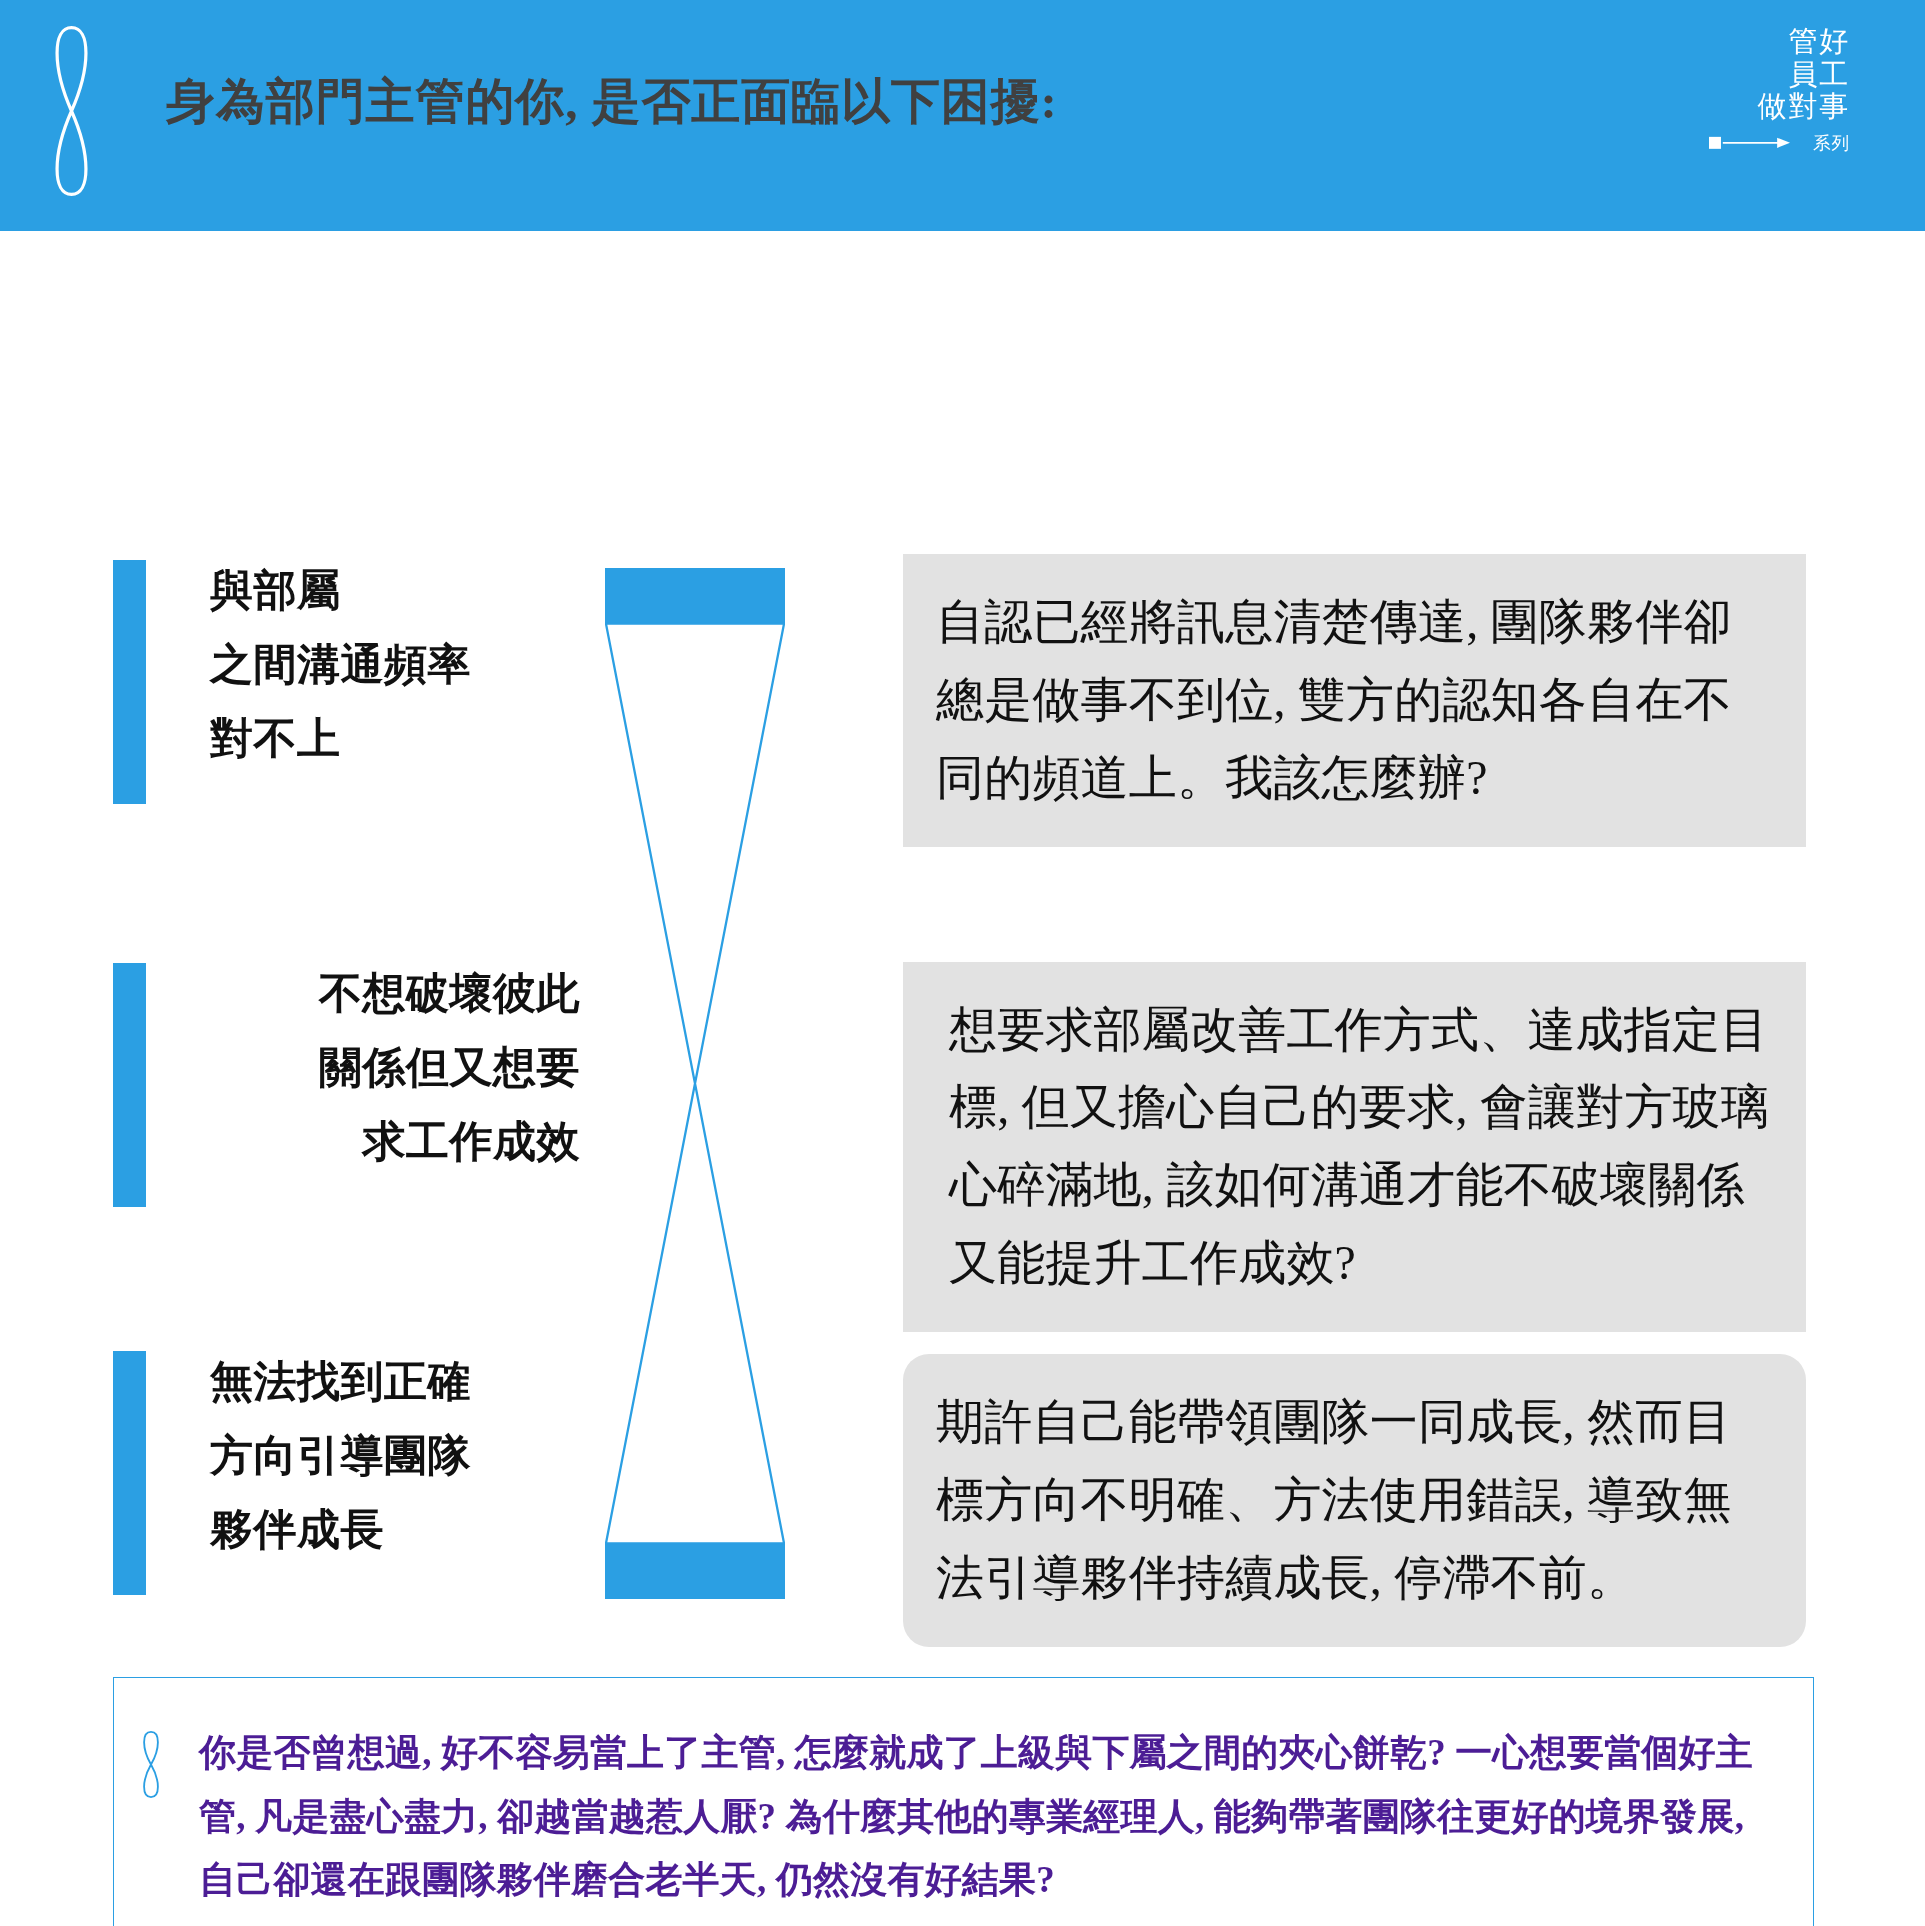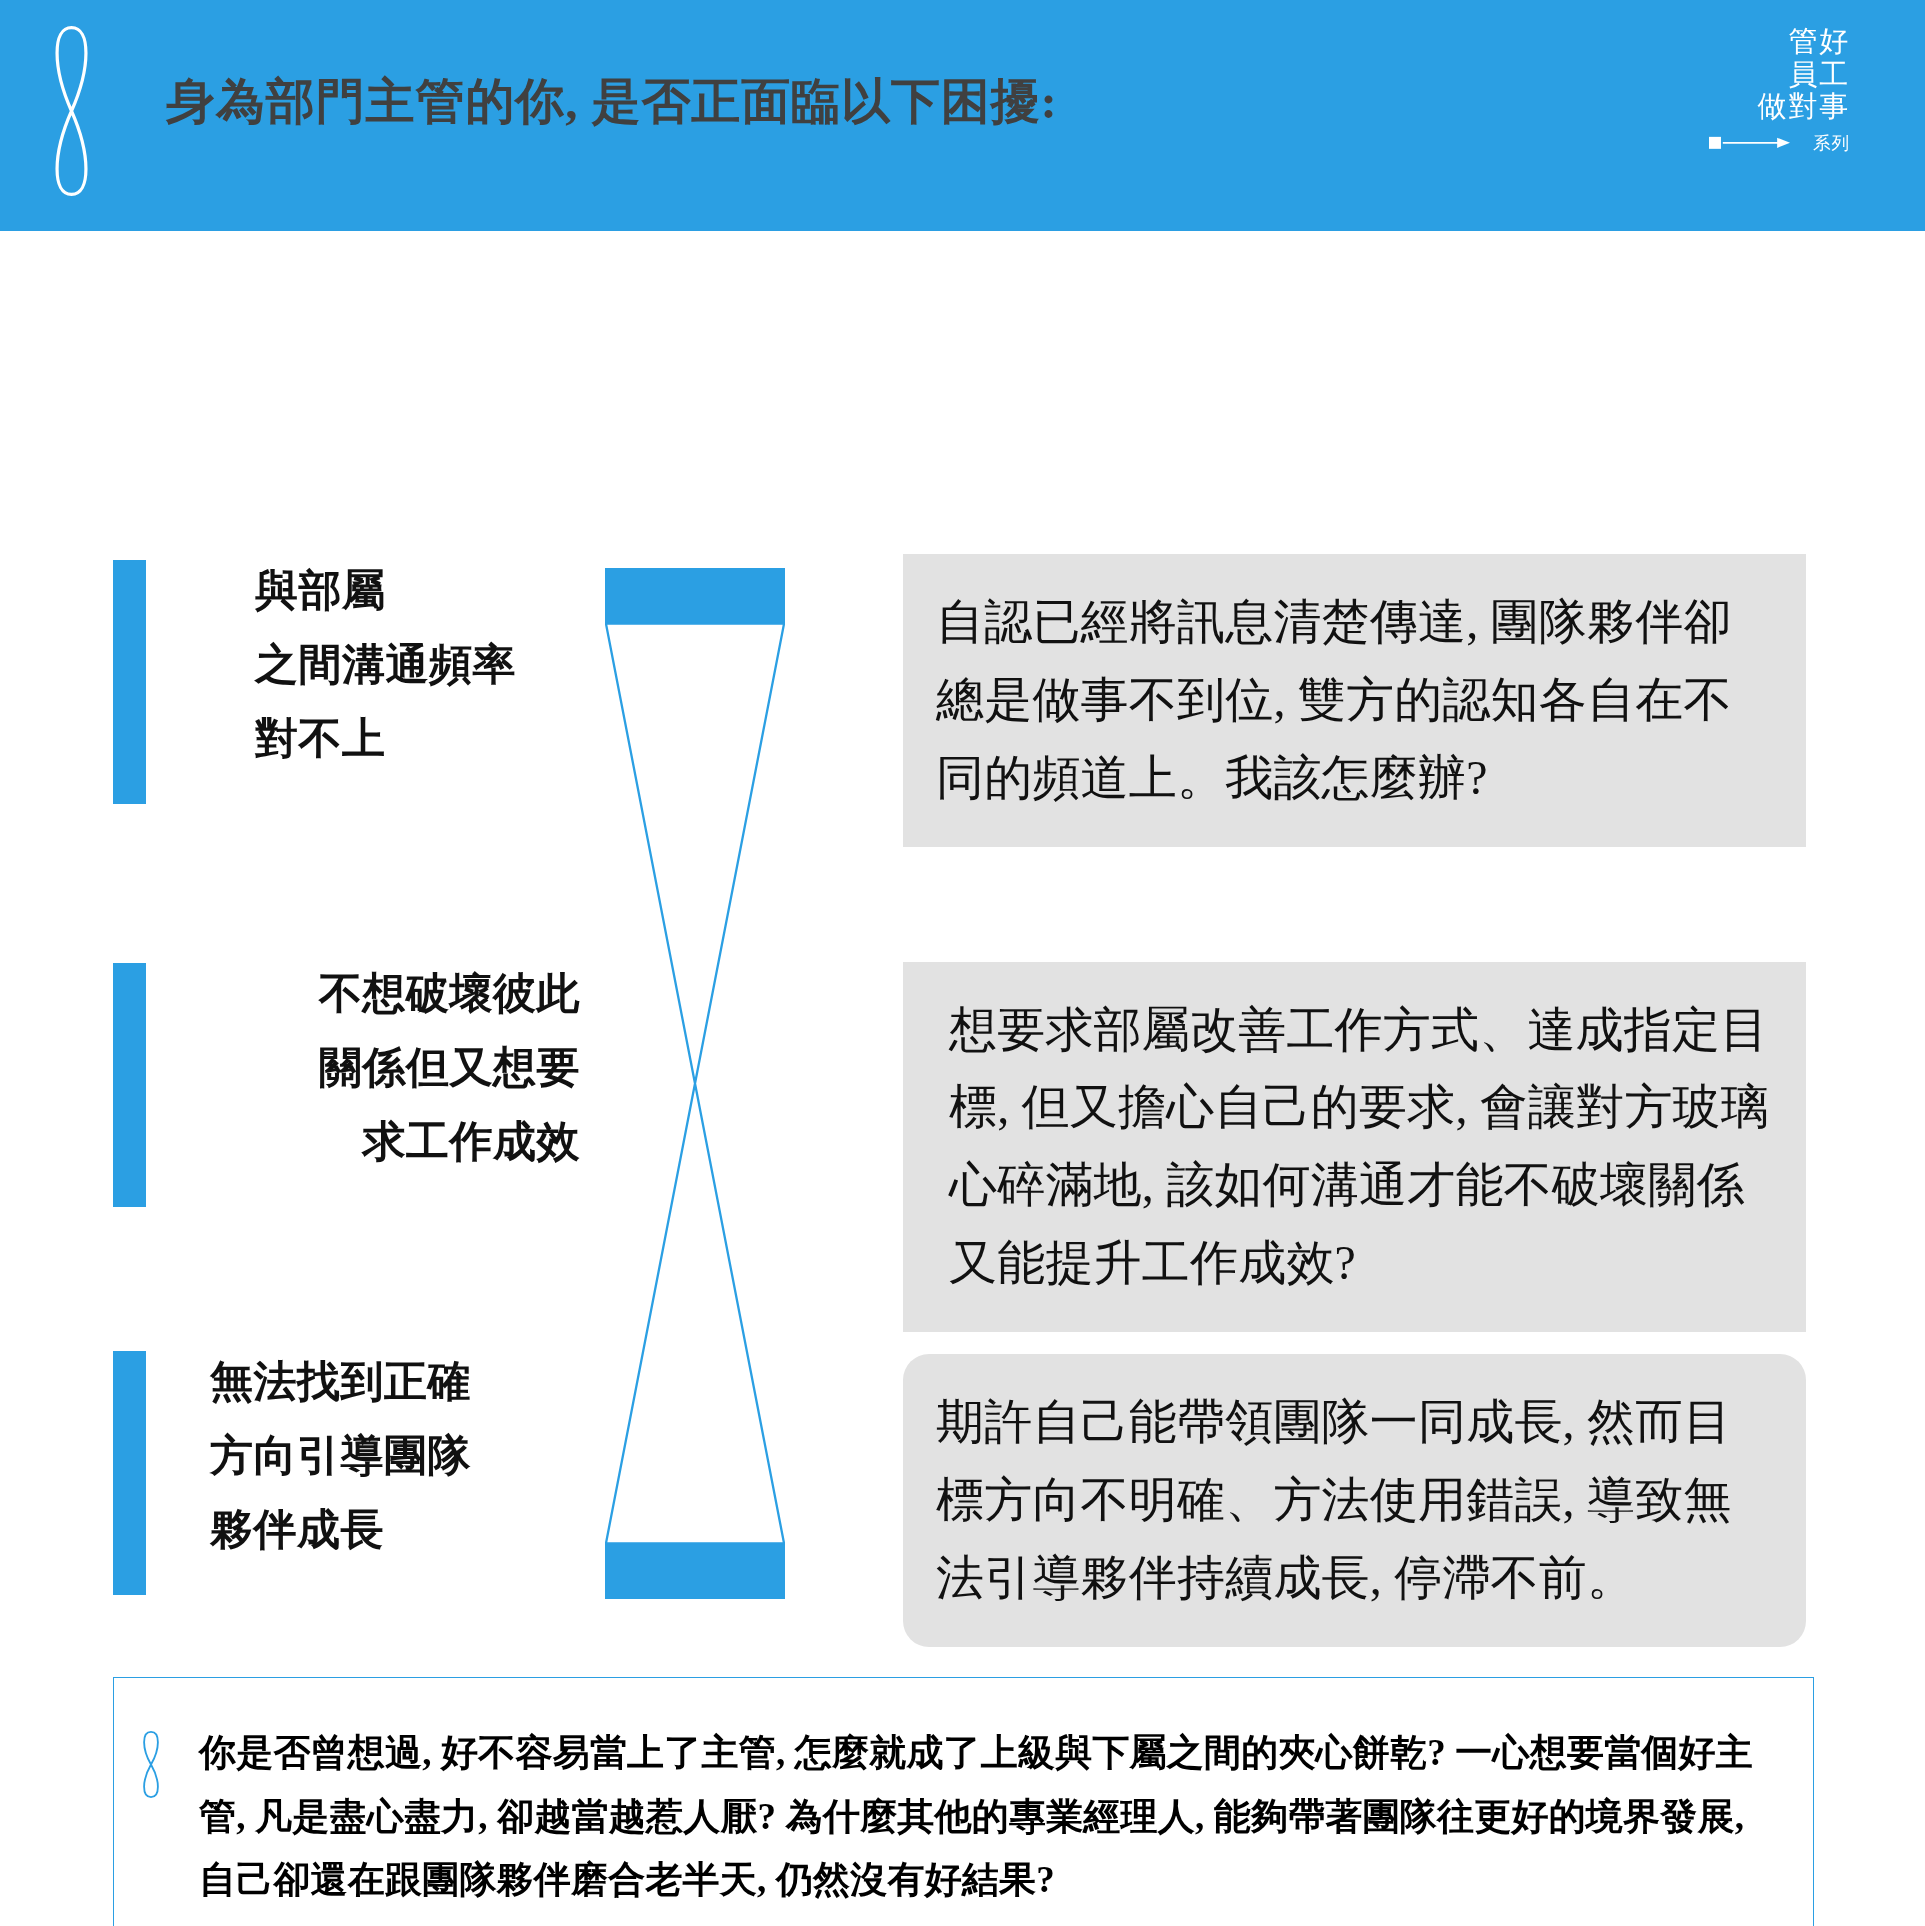--- a/index.html
+++ b/index.html
@@ -155,21 +155,21 @@
     height: 69px;
   }
   .footnote-text {
     position: absolute;
     left: 85px;
     top: 43px;
     width: 1590px;
     font-size: 37px;
     line-height: 1.72;
     font-weight: bold;
-    color: #000000;
+    color: #4c1d95;
     letter-spacing: 0.2px;
   }
 </style>
 </head>
 <body>
 
 <div class="header">
 
   <svg class="header-logo-mark" viewBox="0 0 120 380" fill="none">
     <path d="M60 8 C 18 8, 18 95, 60 190 C 102 285, 102 372, 60 372 C 18 372, 18 285, 60 190 C 102 95, 102 8, 60 8 Z" stroke="#ffffff" stroke-width="7" fill="none"></path>
@@ -195,21 +195,21 @@
 <div class="main">
 
   <svg class="hourglass" viewBox="0 0 390 2230" preserveAspectRatio="none">
     <rect x="0" y="0" width="390" height="120" fill="#2b9fe3"></rect>
     <rect x="0" y="2110" width="390" height="120" fill="#2b9fe3"></rect>
     <path d="M2 120 L388 120 L2 2110 L388 2110 Z" stroke="#2b9fe3" stroke-width="5" fill="none"></path>
   </svg>
 
   <div class="row row-1">
     <div class="accent-bar"></div>
-    <div class="row-label" style="white-space:pre-line;margin-left:45px;">與部屬
+    <div class="row-label" style="white-space:pre-line;">與部屬
 之間溝通頻率
 對不上</div>
     <div class="desc-box">
       <div class="desc-text">自認已經將訊息清楚傳達, 團隊夥伴卻總是做事不到位, 雙方的認知各自在不同的頻道上。我該怎麼辦?</div>
     </div>
   </div>
 
   <div class="row row-2">
     <div class="accent-bar"></div>
     <div class="row-label" style="white-space:pre-line;text-align:right;">不想破壞彼此

